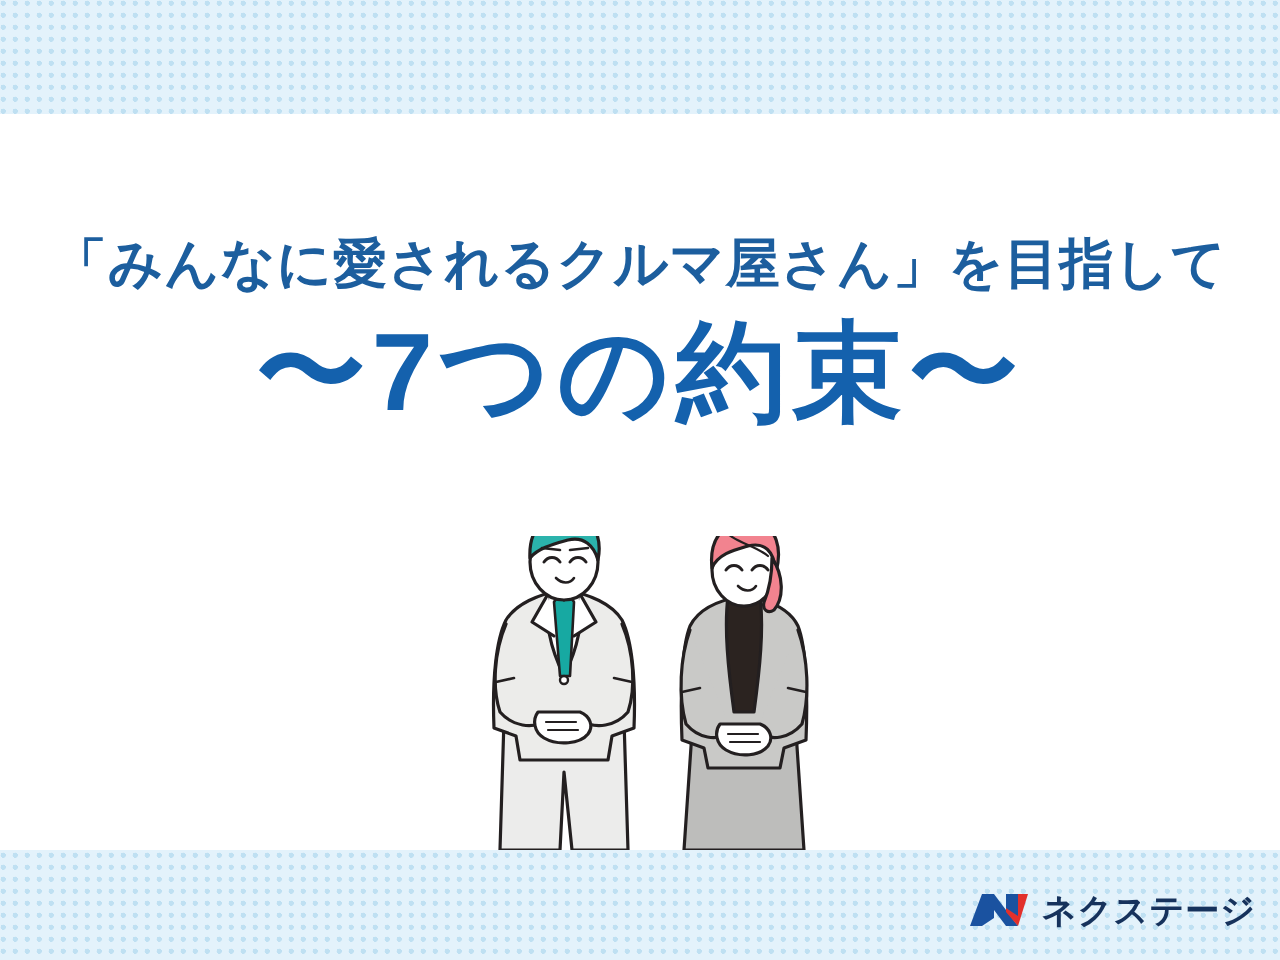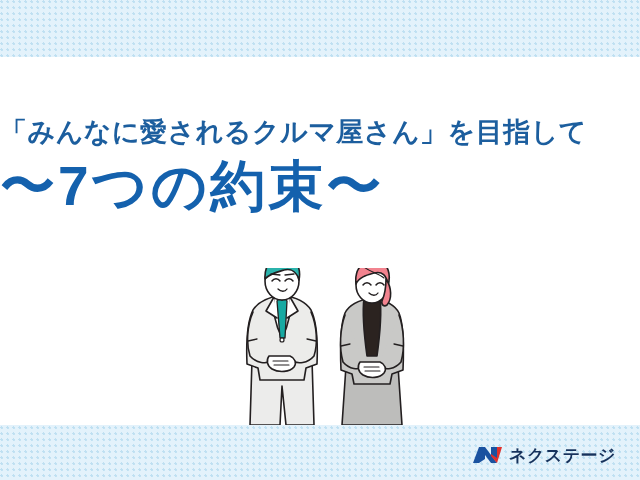--- a/index.html
+++ b/index.html
@@ -32,21 +32,21 @@
     height: 368px;
     background: #ffffff;
   }
 
   
   #headline-block {
     position: absolute;
     left: 0;
     top: 112px;
     width: 640px;
-    text-align: left;
+    text-align: center;
     user-select: none;
   }
   #headline-line1 {
     display: block;
     font-size: 27px;
     line-height: 40px;
     font-weight: 700;
     color: #1c5e9e;
     letter-spacing: 0.5px;
     white-space: nowrap;
@@ -69,21 +69,21 @@
     top: 268px;
     width: 190px;
     height: 157px;
     overflow: hidden;
   }
   #illustration svg { display: block; }
 
   
   #brand-logo {
     position: absolute;
-    right: 24px;
+    right: 12px;
     bottom: 12px;
     display: flex;
     align-items: center;
     gap: 6px;
     height: 26px;
   }
   #brand-mark { display: block; }
   #brand-wordmark {
     font-size: 17px;
     font-weight: 700;

